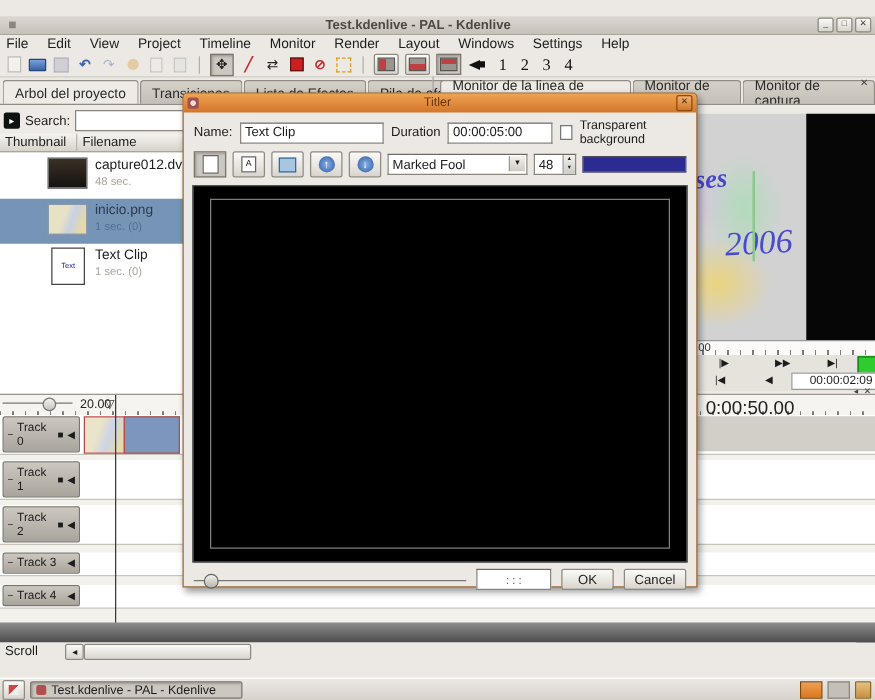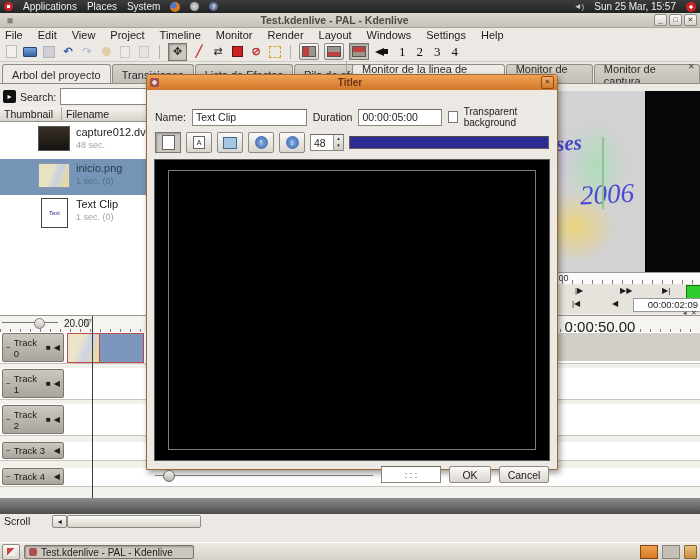--- a/index.html
+++ b/index.html
@@ -45,33 +45,20 @@
   .fld{background:#fff;border:1px solid #8a867e;border-top-color:#6e6a62;height:15px;font-size:10.5px;
        padding:0 3px;display:flex;align-items:center;}
   .tbtn{width:24px;height:19px;display:flex;align-items:center;justify-content:center;}
   .mini{font-size:8px;line-height:8px;}
 </style>
 </head>
 <body>
 
 <div id="screen">
 
-  <div class="abs gpanel">
-    <span class="dot" style="width:9px;height:9px;background:radial-gradient(#fff 25%,#cc2222 30%);"></span>
-    <span>Applications</span>
-    <span>Places</span>
-    <span>System</span>
-    <span class="dot" style="width:10px;height:10px;background:radial-gradient(circle at 35% 35%,#4a7ad0 30%,#e07820 40%);"></span>
-    <span class="dot" style="width:9px;height:9px;background:radial-gradient(#ddd,#888);"></span>
-    <span class="dot" style="width:9px;height:9px;background:radial-gradient(#9ac,#346);color:#fff;font-size:7px;text-align:center;line-height:9px;">?</span>
-    <span style="flex:1;"></span>
-    <span style="font-size:8px;color:#ccc;">◄)</span>
-    <span>Sun 25 Mar, 15:57</span>
-    <span class="dot" style="width:10px;height:10px;background:radial-gradient(#fff 20%,#d42020 28%);"></span>
-  </div>
 
   <div class="abs wtitle">
     <span class="ticon dis" style="margin-left:3px;">■</span>
     <span style="flex:1;text-align:center;font-weight:bold;color:#4e4a43;">Test.kdenlive - PAL - Kdenlive</span>
     <span class="wbtn btn3d">_</span>
     <span class="wbtn btn3d">□</span>
     <span class="wbtn btn3d" style="margin-right:3px;">✕</span>
   </div>
 
   <div class="abs menubar">
@@ -281,25 +268,25 @@
     </span>
     <span style="flex:1;"></span>
     <span style="width:16px;height:12px;background:linear-gradient(#f0a050,#d87820);border:1px solid #7a4a10;display:inline-block;"></span>
     <span style="width:16px;height:12px;background:#c4c0b8;border:1px solid #8a867e;display:inline-block;"></span>
     <span style="width:11px;height:12px;background:linear-gradient(#e8c080,#c89040);border:1px solid #8a6a20;border-radius:1px;margin-right:3px;display:inline-block;"></span>
   </div>
 
   <div class="abs dlg">
     <div class="dlgbar">
       <span style="width:9px;height:9px;background:radial-gradient(#e8e0d0 30%,#a05050 40%);border-radius:2px;"></span>
-      <span style="flex:1;text-align:center;font-size:10px;font-weight:bold;color:#6b3410;">Titler</span>
+      <span style="flex:1;text-align:center;font-size:10px;font-weight:normal;color:#6b3410;">Titler</span>
       <span style="width:11px;height:11px;background:linear-gradient(#f2b070,#d07828);border:1px solid #8a4a10;border-radius:2px;color:#5a2a08;font-size:7px;text-align:center;line-height:10px;">✕</span>
     </div>
 
-    <div class="flex" style="margin:16px 8px 0 8px;gap:6px;font-size:10.5px;">
+    <div class="flex" style="margin:5px 8px 0 8px;gap:6px;font-size:10.5px;">
       <span>Name:</span>
       <span class="fld" style="width:136px;">Text Clip</span>
       <span>Duration</span>
       <span class="fld" style="width:96px;">00:00:05:00</span>
       <span style="width:10px;height:10px;background:#fff;border:1px solid #777;display:inline-block;"></span>
       <span style="font-size:10px;">Transparent background</span>
     </div>
 
     <div class="flex" style="margin:4px 8px 0 8px;gap:5px;">
       <span class="tbtn pressed">
@@ -310,20 +297,24 @@
         </span>
       <span class="tbtn btn3d">
           <span style="width:12px;height:10px;background:#a8c6e0;border:1px solid #3a6a9a;display:inline-block;"></span>
         </span>
       <span class="tbtn btn3d">
           <span style="width:13px;height:13px;border-radius:50%;background:radial-gradient(#8ab0e0,#2a5aa8);color:#fff;font-size:9px;text-align:center;line-height:13px;display:inline-block;">↑</span>
         </span>
       <span class="tbtn btn3d">
           <span style="width:13px;height:13px;border-radius:50%;background:radial-gradient(#8ab0e0,#2a5aa8);color:#fff;font-size:9px;text-align:center;line-height:13px;display:inline-block;">↓</span>
         </span>
+      <span class="fld" style="width:104px;position:relative;">
+          <span>Marked Fool</span>
+          <span style="position:absolute;right:1px;top:1px;width:12px;height:12px;background:linear-gradient(#f2f0ec,#cfccc5);border-left:1px solid #999;font-size:7px;text-align:center;line-height:12px;">▾</span>
+        </span>
       <span class="fld" style="width:26px;position:relative;">
           <span>48</span>
           <span class="abs" style="right:0;top:0;width:9px;height:15px;background:linear-gradient(#f2f0ec,#cfccc5);border-left:1px solid #999;font-size:5px;text-align:center;line-height:7px;"><span>▴</span><br><span>▾</span></span>
         </span>
       <span style="flex:1;height:11px;background:#2b2b91;border:1px solid #66625a;border-top-color:#4e4a42;"></span>
     </div>
 
     <div style="margin:6px 7px 0 7px;height:300px;background:#000;border:1px solid #555;position:relative;">
       <span class="abs" style="left:13px;top:10px;right:13px;bottom:10px;border:1px solid #7e7e7e;"></span>
     </div>

